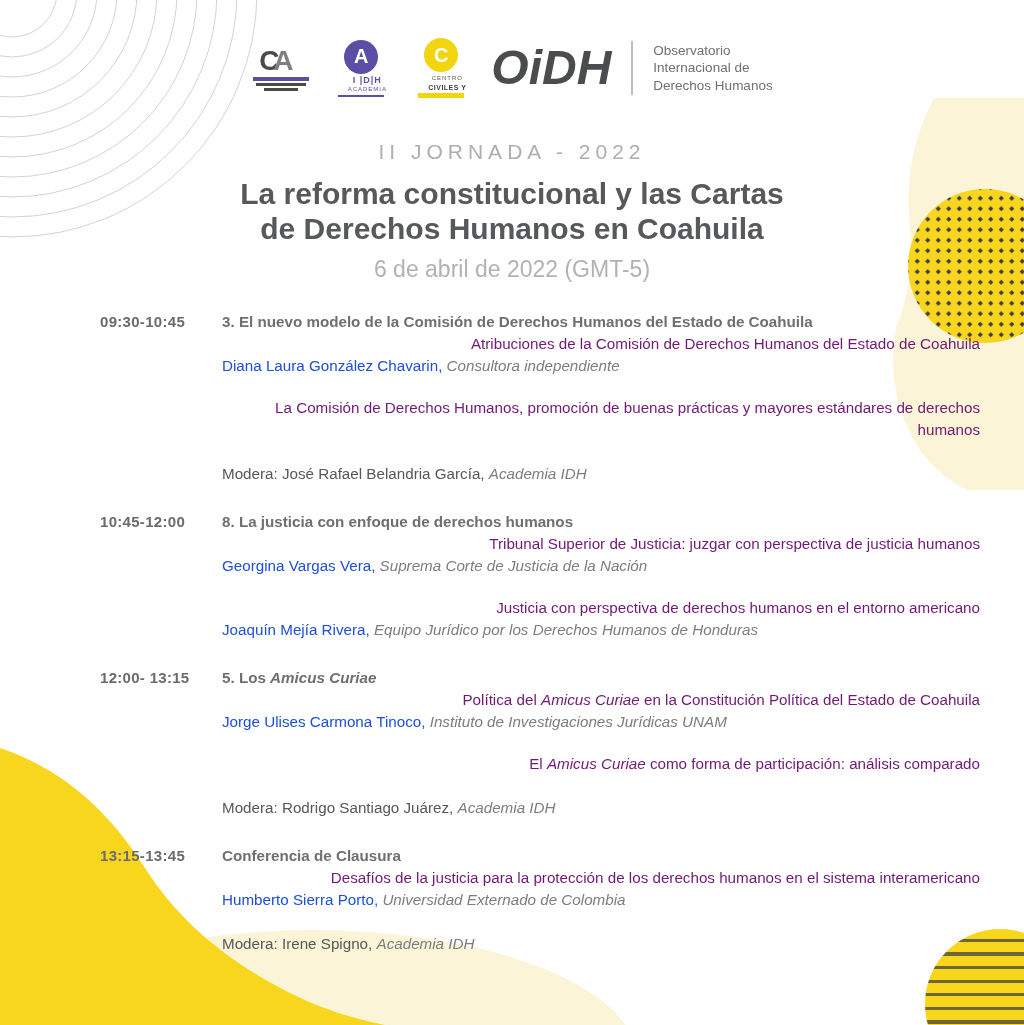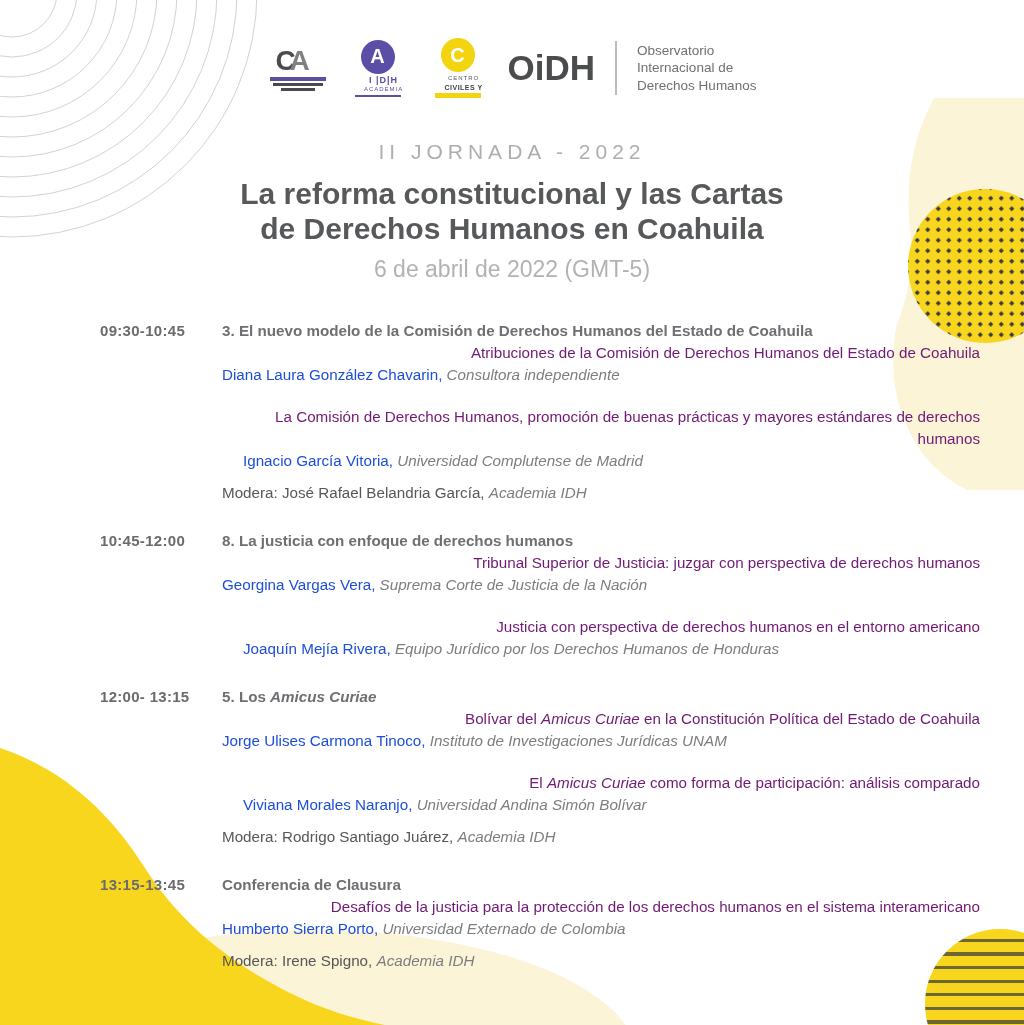--- a/index.html
+++ b/index.html
@@ -26,43 +26,43 @@
   .minilogo{display:flex;flex-direction:column;align-items:center;width:60px;}
   .monogram-ca{position:relative;height:30px;width:44px;}
   .monogram-ca .c{position:absolute;left:0;top:0;font-size:28px;font-weight:bold;color:#4a4a4c;}
   .monogram-ca .a{position:absolute;left:14px;top:0;font-size:28px;font-weight:bold;color:#808083;}
   .bar{display:block;}
   .logocircle{width:34px;height:34px;border-radius:50%;display:flex;align-items:center;
       justify-content:center;color:#fff;font-weight:bold;font-size:20px;}
   .purple-bg{background:#5b4ea6;}
   .yellow-bg{background:#f2d40f;}
   .tinytext{font-size:7px;letter-spacing:1px;line-height:9px;white-space:nowrap;padding-left:12px;}
-  .wordmark{font-size:35px;font-weight:bold;color:#4b4c4e;letter-spacing:0px;line-height:50px;}
+  .wordmark{font-size:48px;font-weight:bold;color:#4b4c4e;letter-spacing:0px;line-height:50px;font-style:italic;}
   .header-divider{width:2px;height:54px;background:#bcbcbe;}
   .org{font-size:13.5px;color:#6f7073;line-height:17.5px;}
 
   
   .titleblock{position:absolute;top:140px;left:0;width:100%;text-align:center;z-index:3;}
   .kicker{font-size:21px;color:#aeaeb0;letter-spacing:5px;font-weight:500;}
   .maintitle{margin-top:12px;font-size:30px;line-height:35px;font-weight:bold;color:#57585a;}
   .eventdate{margin-top:10px;font-size:23px;color:#b2b2b4;}
 
   
-  .schedule{position:absolute;top:320px;left:100px;width:880px;z-index:3;}
+  .schedule{position:absolute;top:311px;left:100px;width:880px;z-index:3;}
   .session{display:flex;margin-bottom:26px;}
   .time{width:122px;flex:none;font-size:15px;font-weight:bold;color:#6a6b6e;
         letter-spacing:0.3px;line-height:22px;}
   .content{flex:1;font-size:15.2px;line-height:22px;}
   .session-title{font-weight:bold;color:#6e6f72;}
   .talk{margin-top:0;}
-  .talk + .talk{margin-top:20px;margin-left:21px;}
+  .talk + .talk{margin-top:20px;}
   .talk-title{font-weight:normal;color:#701a75;text-align:right;}
   .speaker{color:#1d4ed8;}
   .aff{font-style:italic;color:#7c7d80;}
-  .modera{margin-top:10px;color:#565759;}
+  .modera{margin-top:22px;color:#565759;}
   .it{font-style:italic;}
 </style>
 </head>
 <body>
 
 <div class="page">
 
   <svg class="decor circles-topleft" width="270" height="255" viewBox="0 0 270 255">
     <g fill="none" stroke="#c7c7c7" stroke-width="0.8">
       <circle cx="12" cy="-8" r="45"></circle>
@@ -144,52 +144,50 @@
     <div class="session">
       <div class="time">09:30-10:45</div>
       <div class="content">
         <div class="session-title"><span>3. El nuevo modelo de la Comisión de Derechos Humanos del Estado de Coahuila</span><span class="it"></span><span></span></div>
         <div class="talk">
           <div class="talk-title"><span>Atribuciones de la Comisión de Derechos Humanos del Estado de Coahuila</span><span class="it"></span><span></span></div>
           <div><span class="speaker">Diana Laura González Chavarin, </span><span class="aff">Consultora independiente</span></div>
         </div>
         <div class="talk">
           <div class="talk-title"><span>La Comisión de Derechos Humanos, promoción de buenas prácticas y mayores estándares de derechos humanos</span><span class="it"></span><span></span></div>
-          <div><span class="speaker">Ignacio García Vitoria, </span><span class="aff">Universidad Complutense de Madrid</span></div>
         </div>
         <div class="modera"><span>Modera: </span><span>José Rafael Belandria García, </span><span class="aff">Academia IDH</span></div>
       </div>
     </div>
 
     <div class="session">
       <div class="time">10:45-12:00</div>
       <div class="content">
         <div class="session-title"><span>8. La justicia con enfoque de derechos humanos</span><span class="it"></span><span></span></div>
         <div class="talk">
-          <div class="talk-title"><span>Tribunal Superior de Justicia: juzgar con perspectiva de derechos humanos</span><span class="it"></span><span></span></div>
+          <div class="talk-title"><span>Tribunal Superior de Justicia: juzgar con perspectiva de justicia humanos</span><span class="it"></span><span></span></div>
           <div><span class="speaker">Georgina Vargas Vera, </span><span class="aff">Suprema Corte de Justicia de la Nación</span></div>
         </div>
         <div class="talk">
           <div class="talk-title"><span>Justicia con perspectiva de derechos humanos en el entorno americano</span><span class="it"></span><span></span></div>
           <div><span class="speaker">Joaquín Mejía Rivera, </span><span class="aff">Equipo Jurídico por los Derechos Humanos de Honduras</span></div>
         </div>
       </div>
     </div>
 
     <div class="session">
       <div class="time">12:00- 13:15</div>
       <div class="content">
         <div class="session-title"><span>5. Los </span><span class="it">Amicus Curiae</span><span></span></div>
         <div class="talk">
-          <div class="talk-title"><span>Bolívar del </span><span class="it">Amicus Curiae</span><span> en la Constitución Política del Estado de Coahuila</span></div>
+          <div class="talk-title"><span>Política del </span><span class="it">Amicus Curiae</span><span> en la Constitución Política del Estado de Coahuila</span></div>
           <div><span class="speaker">Jorge Ulises Carmona Tinoco, </span><span class="aff">Instituto de Investigaciones Jurídicas UNAM</span></div>
         </div>
         <div class="talk">
           <div class="talk-title"><span>El </span><span class="it">Amicus Curiae</span><span> como forma de participación: análisis comparado</span></div>
-          <div><span class="speaker">Viviana Morales Naranjo, </span><span class="aff">Universidad Andina Simón Bolívar</span></div>
         </div>
         <div class="modera"><span>Modera: </span><span>Rodrigo Santiago Juárez, </span><span class="aff">Academia IDH</span></div>
       </div>
     </div>
 
     <div class="session">
       <div class="time">13:15-13:45</div>
       <div class="content">
         <div class="session-title"><span>Conferencia de Clausura</span><span class="it"></span><span></span></div>
         <div class="talk">

